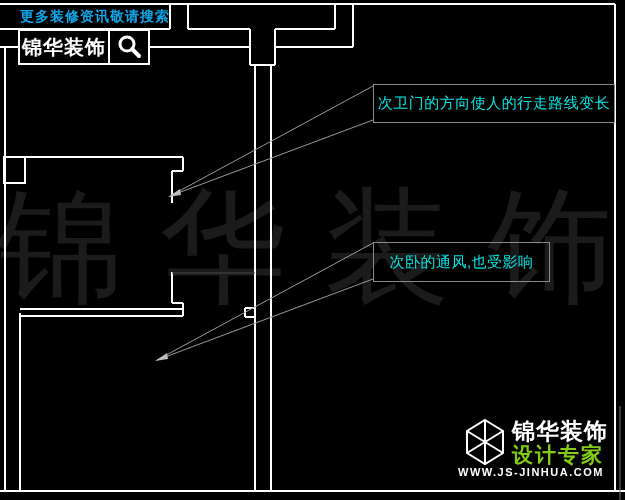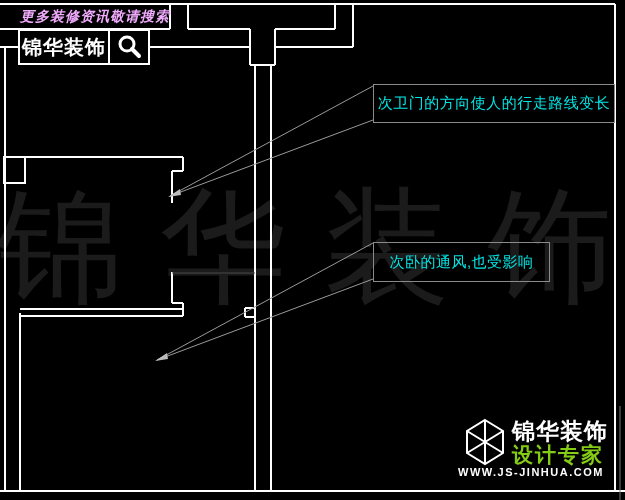--- a/index.html
+++ b/index.html
@@ -18,22 +18,22 @@
   
   .callout{
     border:1px solid #8a8a8a;background:transparent;z-index:3;
     display:flex;align-items:center;justify-content:center;
     color:#00e5e5;font-size:15px;white-space:nowrap;letter-spacing:0.5px;
   }
   #callout-1{left:373px;top:84px;width:240px;height:37px;}
   #callout-2{left:373px;top:242px;width:175px;height:38px;}
   
   #search-hint{
-    left:20px;top:8px;font-size:14px;font-weight:bold;color:#f0abfc;
-    letter-spacing:1px;z-index:4;white-space:nowrap;font-style:italic;
+    left:20px;top:8px;font-size:14px;font-weight:bold;color:#0ea5e9;
+    letter-spacing:1px;z-index:4;white-space:nowrap;
   }
   #search-box{
     left:18px;top:29px;width:128px;height:32px;border:2px solid #fff;background:#000;
     display:flex;align-items:stretch;z-index:4;
   }
   #search-brand{
     flex:1;display:flex;align-items:center;justify-content:center;
     color:#fff;font-weight:bold;font-size:20px;letter-spacing:1px;white-space:nowrap;
   }
   #search-icon-cell{

